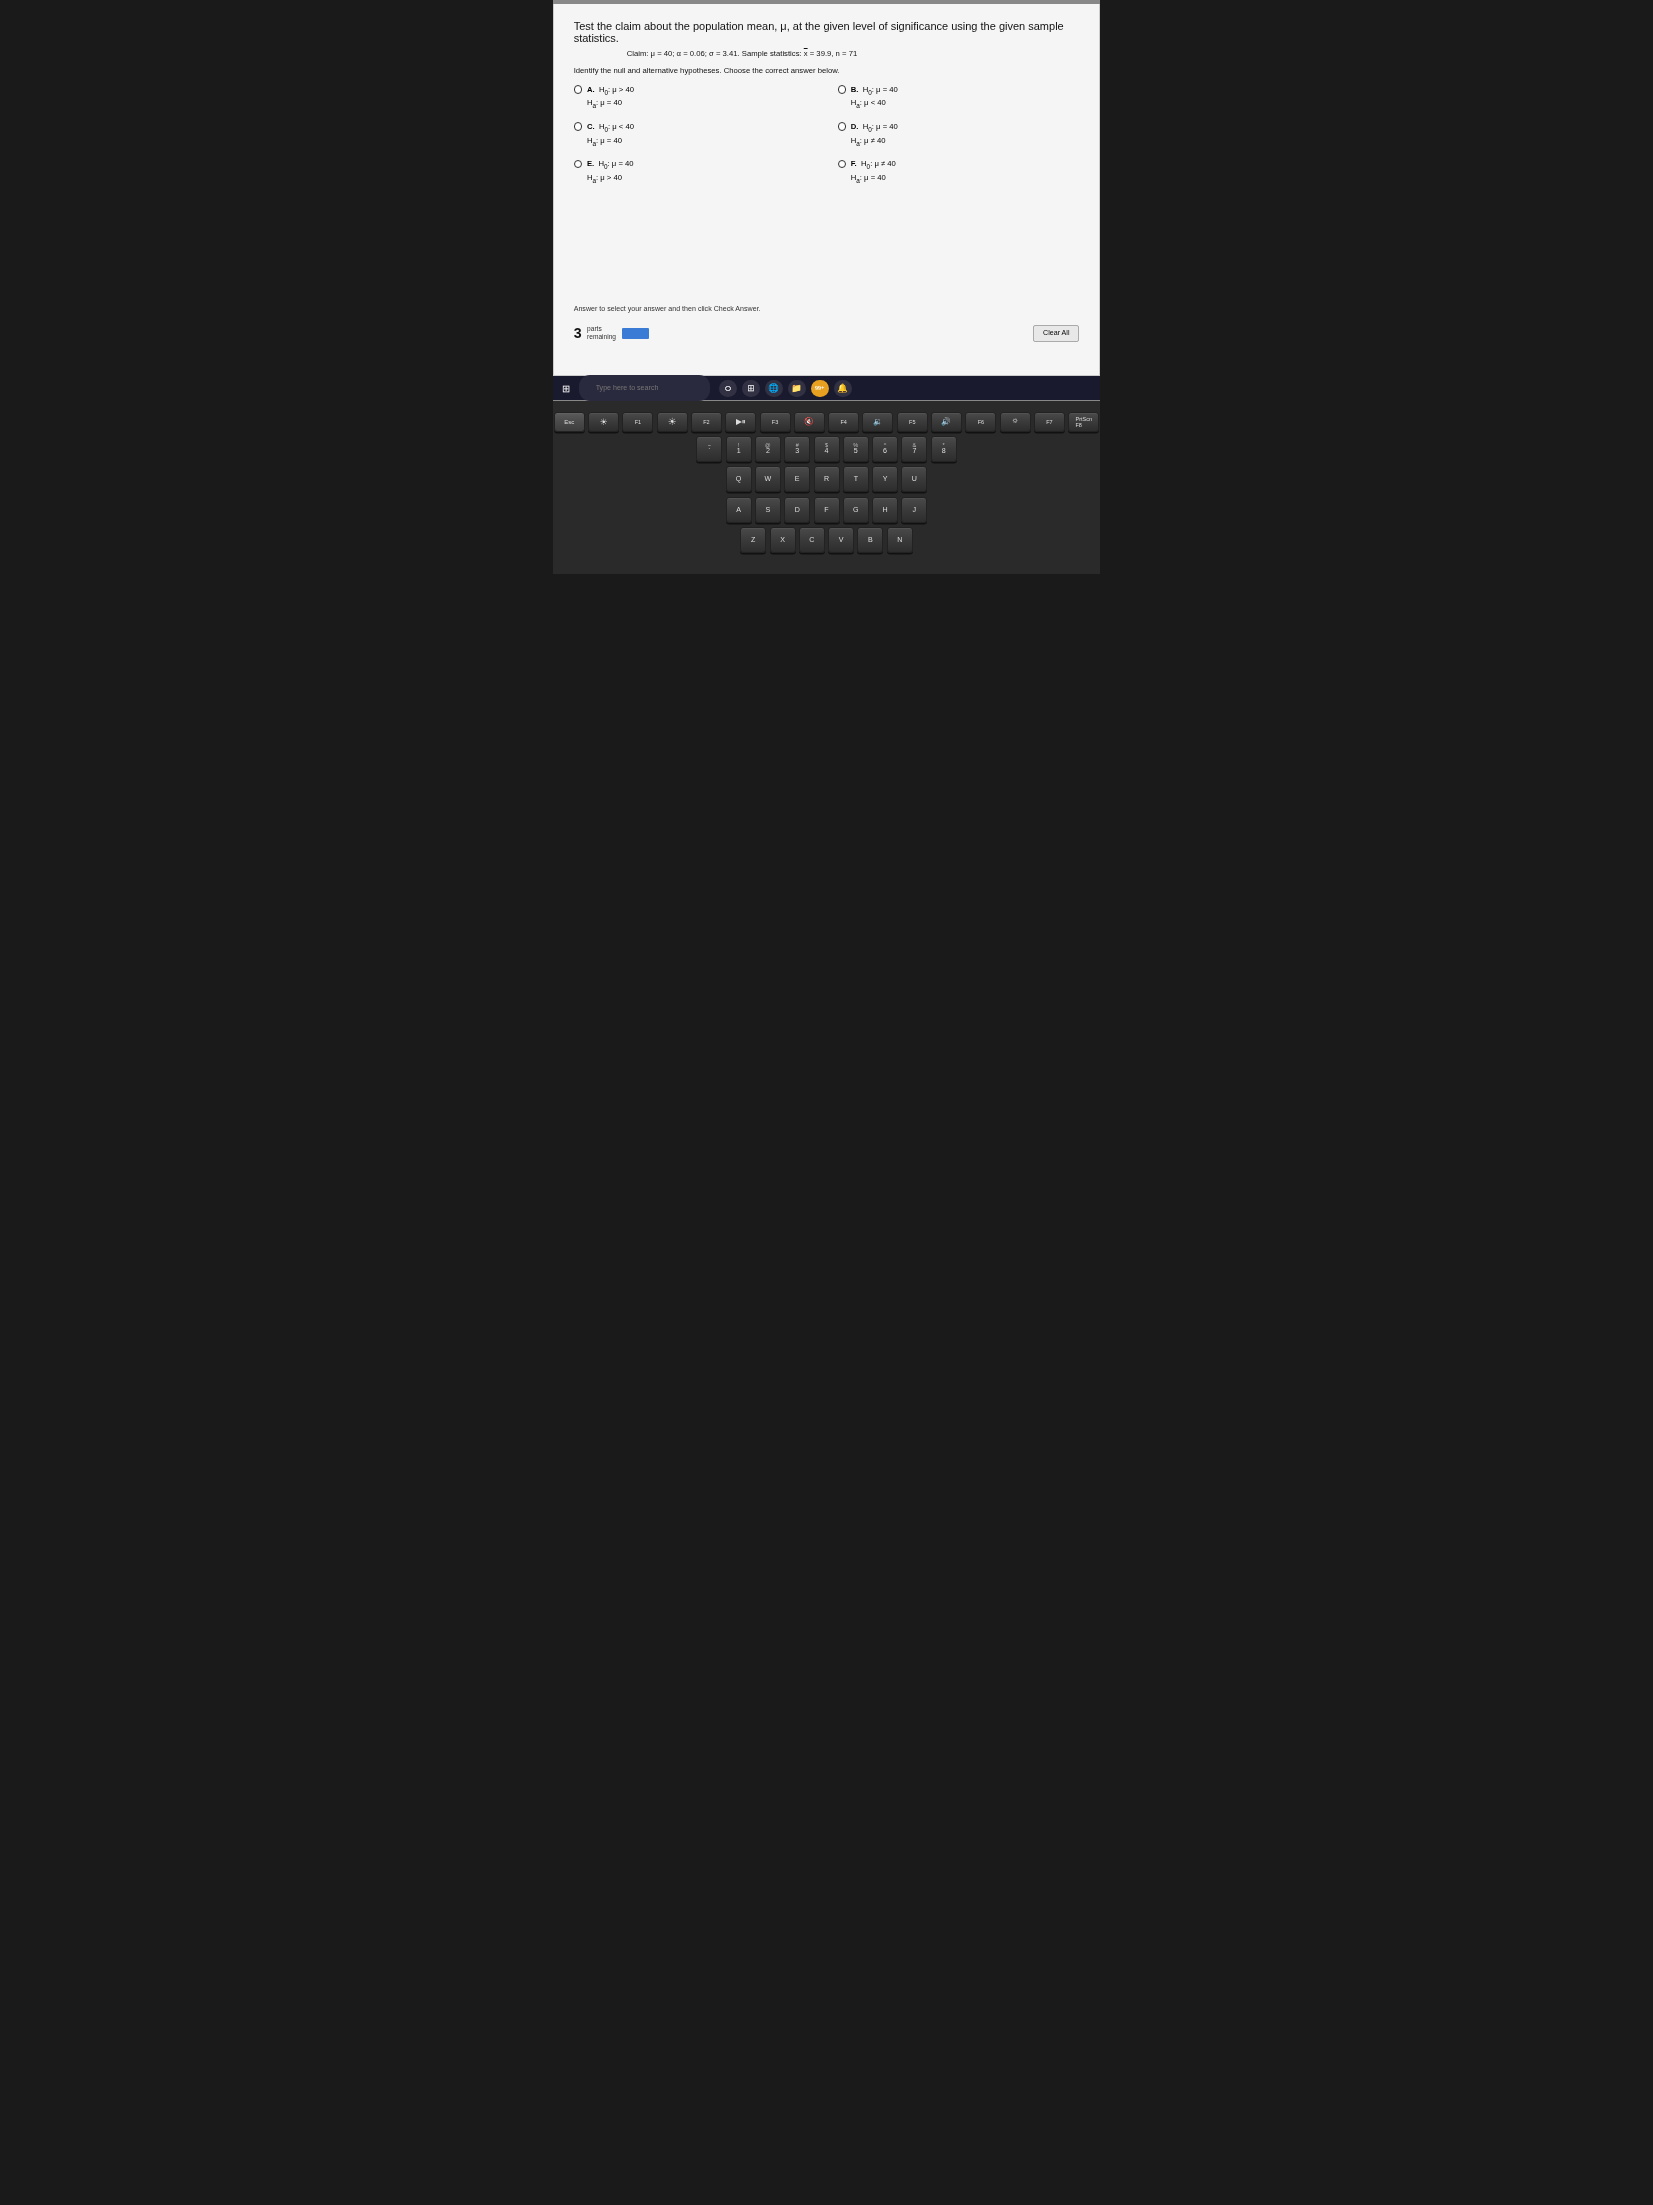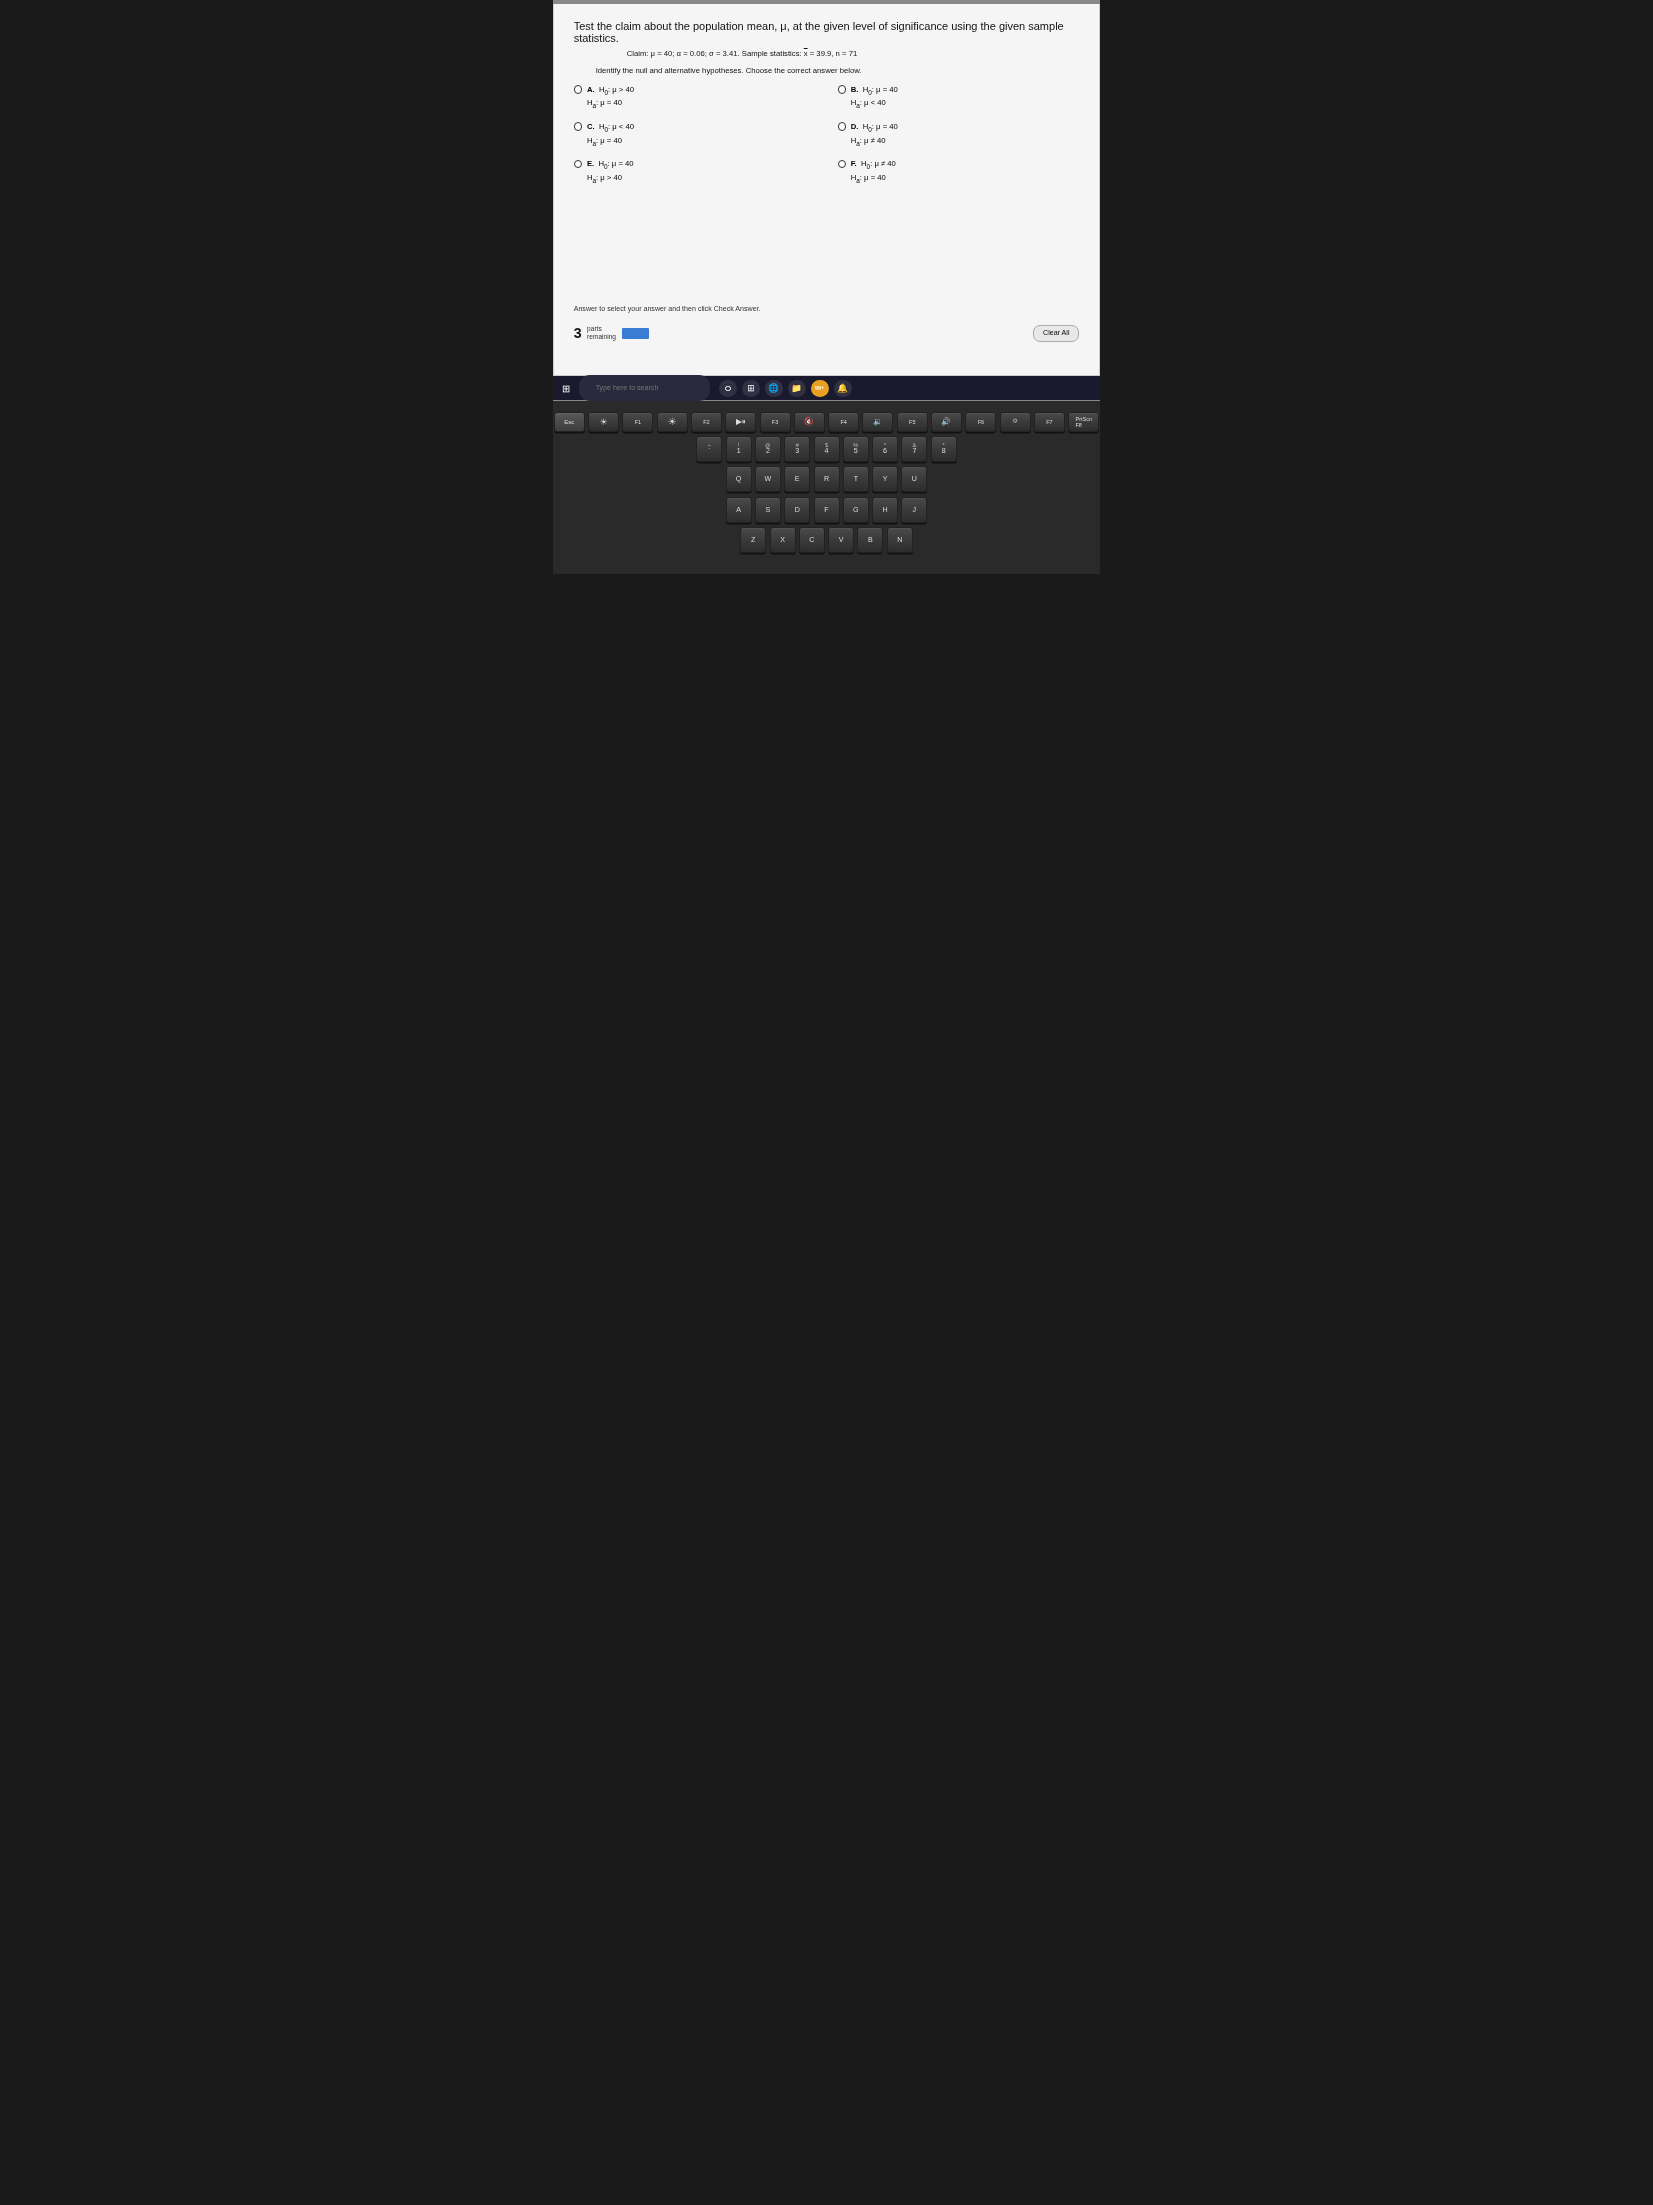--- a/index.html
+++ b/index.html
@@ -38,21 +38,20 @@
       margin-bottom: 7.7px;
       font-family: Arial, sans-serif;
       padding-left: 42px;
     }
 
     .identify-text {
       font-size: 7.7px;
       color: #111;
       margin-bottom: 8.8px;
       font-family: Arial, sans-serif;
-      margin-left: 22px;
     }
 
     .options-grid {
       display: grid;
       grid-template-columns: 1fr 1fr;
       gap: 0px 22px;
       margin-bottom: 11px;
     }
 
     .option {
@@ -128,21 +127,21 @@
       border-radius: 1.1px;
     }
 
     .clear-all-btn {
       background: #e8e8e8;
       border: 0.5px solid #aaa;
       padding: 3.3px 8.8px;
       font-size: 7.1px;
       cursor: pointer;
       font-family: Arial, sans-serif;
-      border-radius: 7px;
+      border-radius: 2px;
     }
 
     
     .taskbar {
       background: #1a1a2e;
       width: 100%;
       max-width: 547px;
       margin: 0 auto;
       height: 24px;
       display: flex;

